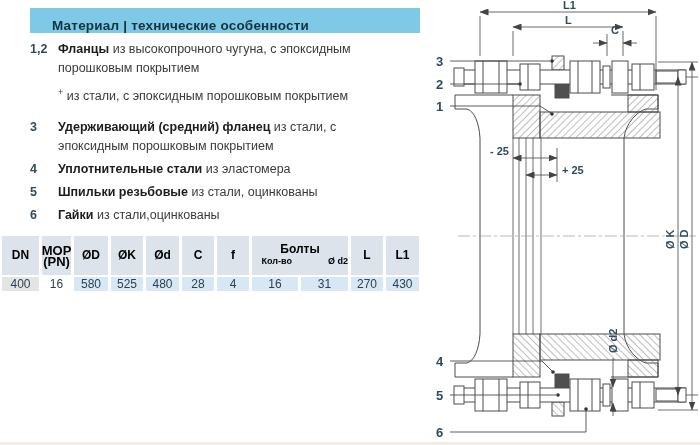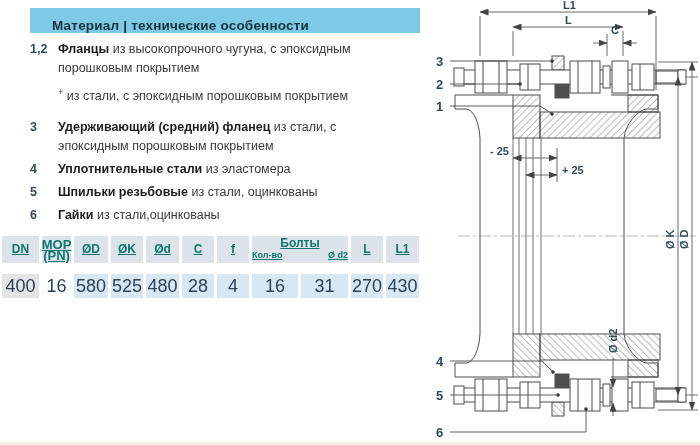--- a/index.html
+++ b/index.html
@@ -15,25 +15,25 @@
   .mat-item .num{width:28px;flex:0 0 28px;font-weight:bold;color:#2e4b5e;}
   .mat-item .txt{width:352px;}
   .mat-item .txt b{color:#1d1d1d;}
   .mat-item sup{font-size:9px;color:#3a3a3a;}
 
   
   .spec-table{position:absolute;left:2px;top:236px;display:grid;
       grid-template-columns:37px 29px 34px 32px 33px 32px 32px 46px 47px 32px 33px;
       grid-auto-rows:auto;column-gap:3px;row-gap:2px;}
   .th,.td{display:flex;align-items:center;justify-content:center;text-align:center;}
-  .th{background:#dce3ea;height:27px;font-size:12px;font-weight:bold;color:#0f766e;flex-direction:column;line-height:11px;text-decoration:underline;}
+  .th{background:#dce3ea;height:39px;font-size:12px;font-weight:bold;color:#000000;flex-direction:column;line-height:11px;}
   .th .small{font-size:13px;font-weight:bold;}
   .th.bolts{line-height:11px;}
-  .th.bolts .subs{display:flex;width:100%;justify-content:space-between;font-size:9px;margin-top:1px;}
-  .td{height:24px;font-size:18px;color:#2c4156;background:#d7e8f4;margin-top:9px;}
+  .th.bolts .subs{display:flex;width:100%;justify-content:flex-end;font-size:9px;margin-top:1px;gap:36px;}
+  .td{height:14px;font-size:12px;color:#2c4156;background:#d7e8f4;}
   .td.gray{background:#e4e4e4;}
   .td.white{background:#ffffff;}
 
   .bottom-strip{position:absolute;left:0;bottom:0;width:700px;height:3px;background:#f3eee5;}
 
   
   .drawing{position:absolute;left:430px;top:0;width:270px;height:445px;}
   svg text.dim{font-family:"Liberation Sans","DejaVu Sans",sans-serif;font-size:11px;font-weight:600;fill:#2e4b5e;}
   svg text.part{font-family:"Liberation Sans","DejaVu Sans",sans-serif;font-size:13px;font-weight:bold;fill:#2e4b5e;}
 </style>

